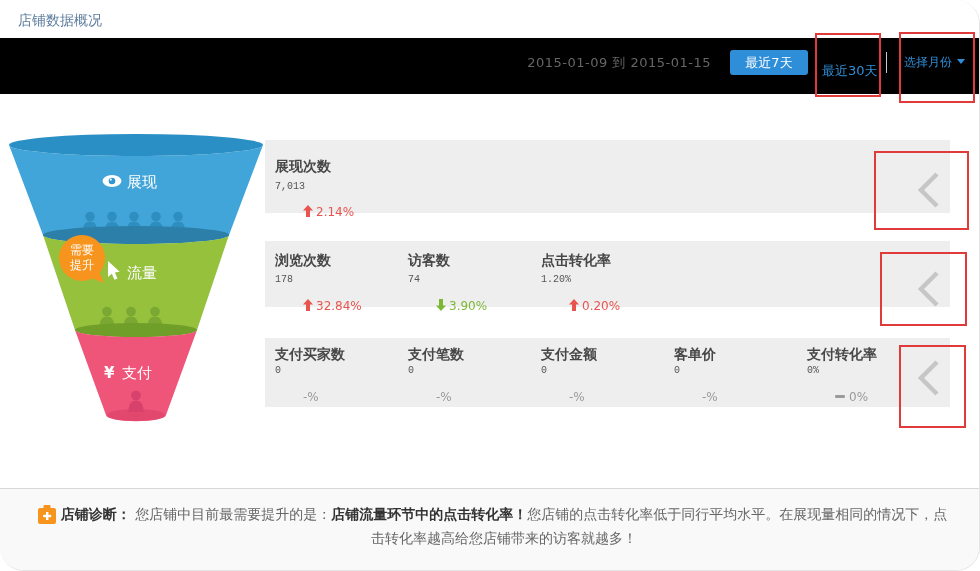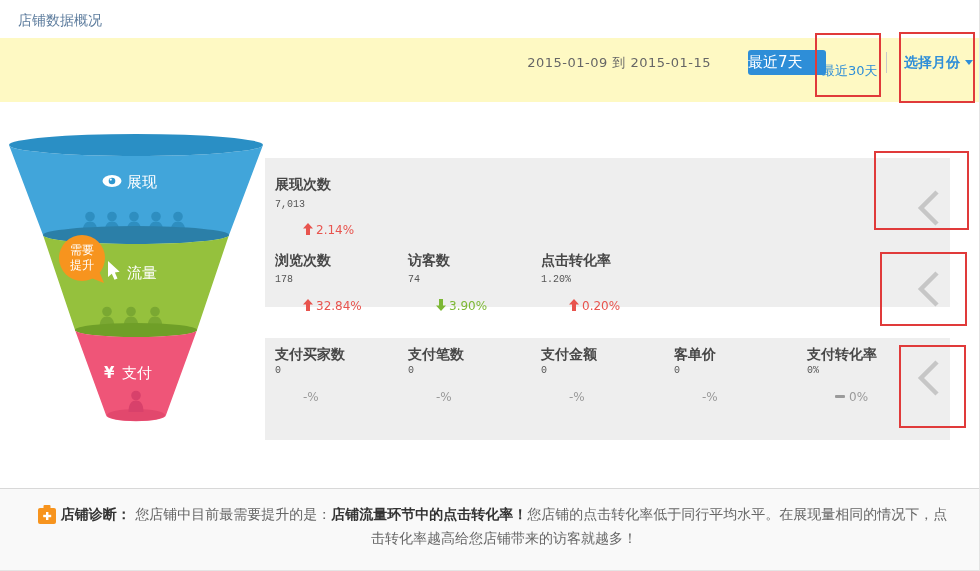--- a/index.html
+++ b/index.html
@@ -1,39 +1,39 @@
 <!DOCTYPE html>
 <html><head>
 <meta charset="utf-8">
 <style>
   * { margin:0; padding:0; box-sizing:border-box; }
   body { background:#fff; font-family:"DejaVu Sans","Liberation Sans",sans-serif; }
   .page { position:relative; width:980px; height:571px; background:#fff; overflow:hidden;
-          border-right:1px solid #e4e4e4; border-bottom:1px solid #e4e4e4; }
+          border-right:1px solid #e4e4e4; border-bottom:1px solid #e4e4e4;border-radius:24px; }
 
   
   .title-bar { position:absolute; top:0; left:0; right:0; height:38px; background:#fff; }
   .page-title { position:absolute; left:18px; top:12px; font-size:14px; color:#5e7d9e; }
 
   
-  .toolbar { position:absolute; top:38px; left:0; right:0; height:64px; background:#fef9c3; }
+  .toolbar { position:absolute; top:38px; left:0; right:0; height:56px; background:#000000; }
   .date-range { position:absolute; right:268px; top:16px; font-size:13px; color:#666; letter-spacing:.5px; }
-  .btn-7days { position:absolute; left:748px; top:12px; width:78px; height:25px; background:#2e8ed8;
-               color:#fff; font-size:15px; line-height:25px; border-radius:3px; cursor:pointer; }
+  .btn-7days { position:absolute; left:730px; top:12px; width:78px; height:25px; background:#2e8ed8;
+               color:#fff; font-size:13px; text-align:center; line-height:25px; border-radius:3px; cursor:pointer; }
   .link-30days { position:absolute; left:822px; top:24px; font-size:13px; color:#2e8ed8; cursor:pointer; }
   .tb-divider { position:absolute; left:886px; top:14px; width:1px; height:21px; background:#c9c9c9; }
-  .link-month { position:absolute; left:904px; top:16px; font-size:14px; color:#2e8ed8; cursor:pointer;font-weight:bold; }
+  .link-month { position:absolute; left:904px; top:16px; font-size:12px; color:#2e8ed8; cursor:pointer; }
   .caret-down { display:inline-block; width:0; height:0; margin-left:5px; vertical-align:2px;
                 border-left:4px solid transparent; border-right:4px solid transparent; border-top:5px solid #2e8ed8; }
 
   
   .mrow { position:absolute; left:265px; width:685px; background:#eeeeee; }
-  .mrow1 { top:158px; height:86px;padding-left:25px; }
+  .mrow1 { top:140px; height:73px;padding-left:25px; }
   .mrow2 { top:241px; height:66px; }
-  .mrow3 { top:338px; height:102px; }
+  .mrow3 { top:338px; height:69px; }
   .cell { position:absolute; width:130px; }
   .c0{left:10px}.c1{left:143px}.c2{left:276px}.c3{left:409px}.c4{left:542px}
   .m-label { position:absolute; font-size:14px; font-weight:bold; color:#474747; white-space:nowrap; }
   .m-value { position:absolute; font-size:10px; color:#555;font-family:Liberation Mono, monospace; }
   .m-chg   { position:absolute; font-size:12px; white-space:nowrap;margin-left:28px; }
   .mrow1 .m-label{top:18px}.mrow1 .m-value{top:41px}.mrow1 .m-chg{top:65px}
   .mrow2 .m-label{top:11px}.mrow2 .m-value{top:33px}.mrow2 .m-chg{top:58px}
   .mrow3 .m-label{top:8px}.mrow3 .m-value{top:27px}.mrow3 .m-chg{top:52px}
   .chg-up { color:#e8544e; } .chg-down { color:#7db835; } .chg-none, .chg-flat { color:#9a9a9a; }
   .m-chg svg { vertical-align:-1px; margin-right:3px; }

